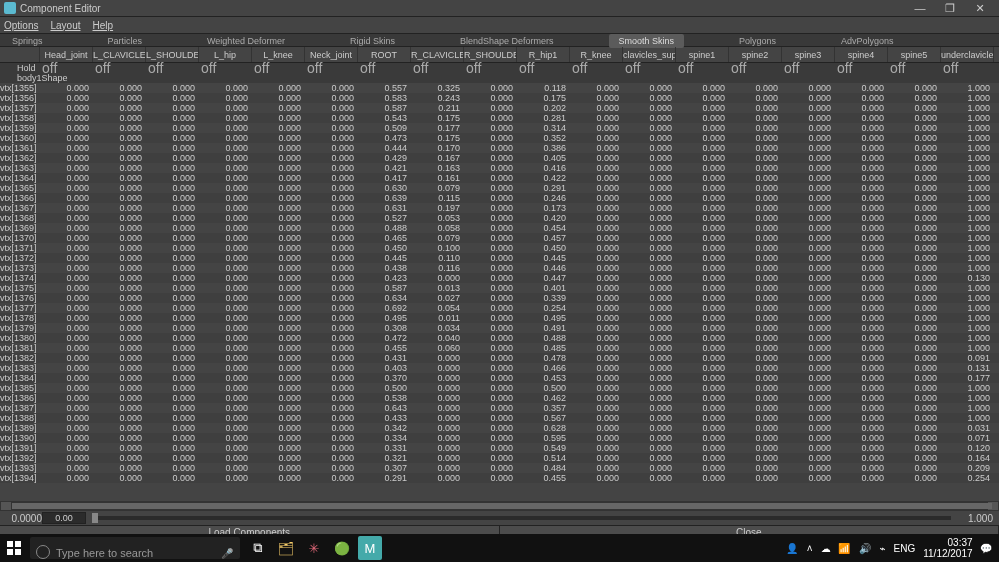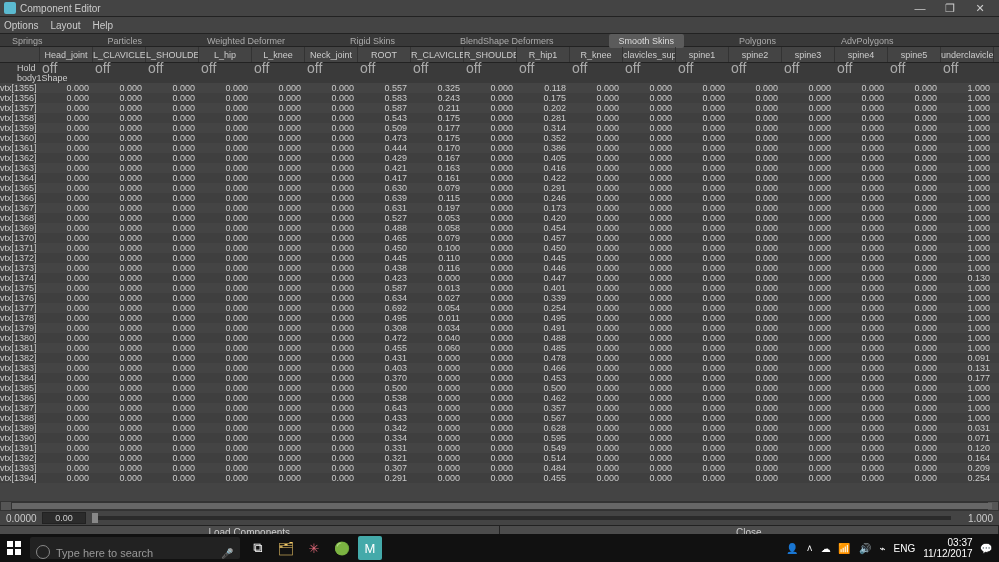--- a/index.html
+++ b/index.html
@@ -1,21 +1,21 @@
 <!DOCTYPE html>
 <html><head>
 <meta charset="utf-8">
 <style>
   * { margin:0; padding:0; box-sizing:border-box; font-family:"Segoe UI",Arial,sans-serif; }
   body { background:#444; color:#ccc; font-size:10px; overflow:hidden; width:999px; height:562px; }
   .titlebar { height:17px; background:#444; display:flex; align-items:center; padding:0 4px; border-bottom:1px solid #222;}
   .titlebar .app-ico { width:12px; height:12px; background:#5bbad0; margin-right:4px; border-radius:2px;}
   .titlebar .title { flex:1; }
   .titlebar .winbtn { width:30px; text-align:center; font-size:11px; color:#ccc;}
-  .menubar { height:16px; background:#444; display:flex; align-items:center; padding:0 4px; }
+  .menubar { height:16px; background:#444; display:flex; align-items:center; padding:0 4px;text-decoration:underline; }
   .menubar span { margin-right:12px; }
   .tabbar { height:14px; background:#393939; display:flex; align-items:flex-start; padding:0 2px; border-top:1px solid #222; border-bottom:1px solid #222;gap:45px;}
   .tab { padding:0 10px; color:#aaa; font-size:9px; line-height:14px;}
   .tab.active { background:#5b5b5b; color:#ddd; border-radius:2px;}
   .header-row { height:16px; background:#444; display:flex; border-bottom:1px solid #222;}
   .hcell { border-right:1px solid #333; text-align:center; font-size:9px; line-height:16px; color:#ccc; overflow:hidden; white-space:nowrap;}
   .holdrow { height:10px; background:#3a3a3a; display:flex;}
   .hold-lbl { text-align:left; padding-left:17px; font-size:9px; line-height:10px;}
   .hold-off { font-size:14px; line-height:10px; color:#aaa; text-align:left; padding-left:2px;}
   .shape-row { height:10px; background:#3a3a3a; display:flex;}
@@ -968,21 +968,21 @@
 
 <div class="hscroll">
   <div class="sbtn"></div>
   <div class="track">
       <div class="thumb"></div>
     </div>
   <div class="sbtn"></div>
 </div>
 
 <div class="slider-row">
-  <span style="width:36px;">0.0000</span>
+  <span style="width:36px;text-align:right;">0.0000</span>
   <div class="valbox">0.00</div>
   <div class="strack">
       <div class="sknob"></div>
     </div>
   <span style="width:36px;text-align:right;margin-left:6px;">1.000</span>
 </div>
 
 <div class="btnbar">
   <div class="bigbtn">Load Components</div>
   <div class="bigbtn">Close</div>

